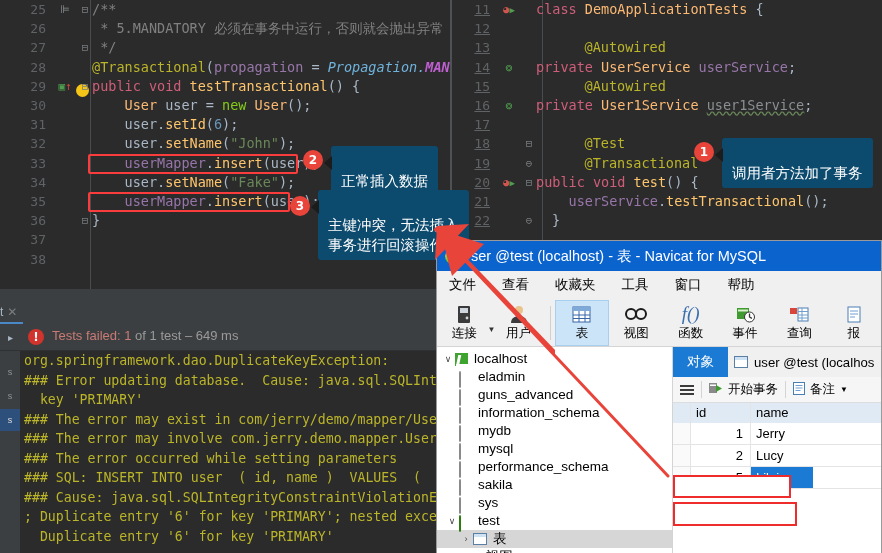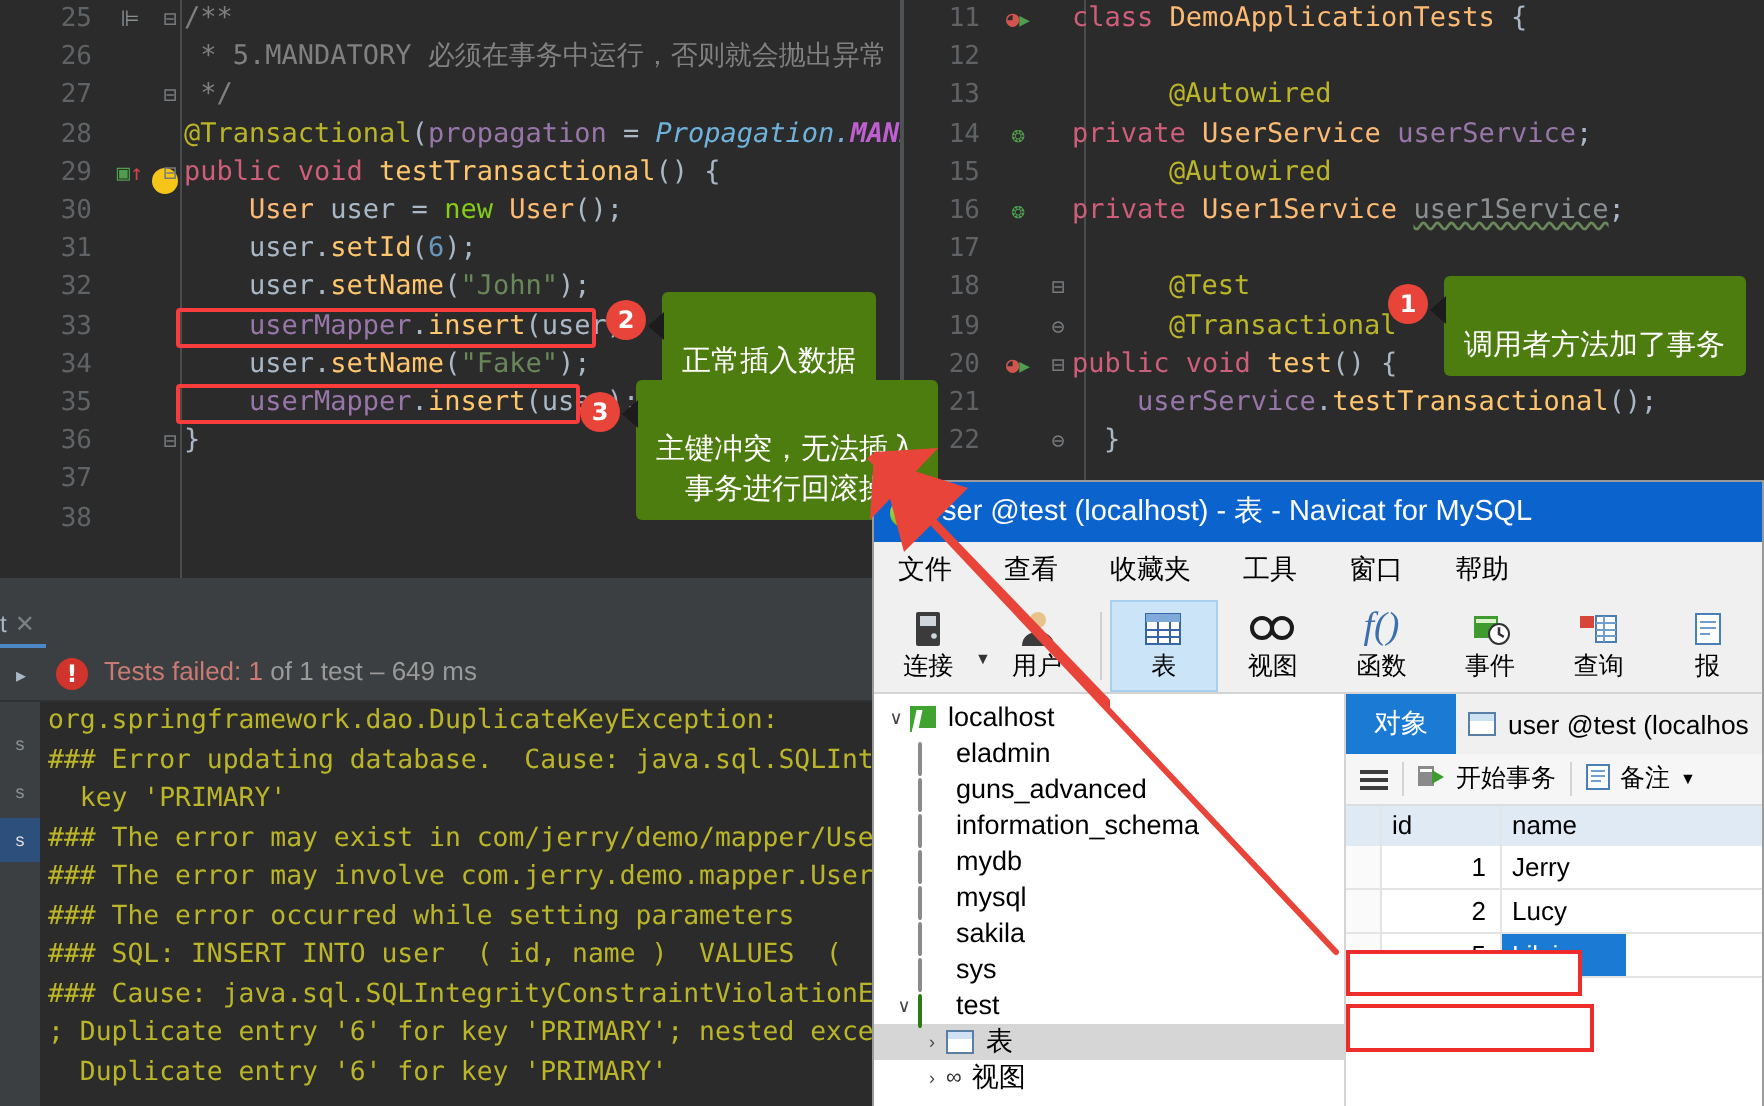--- a/index.html
+++ b/index.html
@@ -30,21 +30,21 @@
   .code-row {
     position: relative; height: 19.2px; line-height: 19.2px;
     white-space: pre; font-family: "DejaVu Sans Mono", monospace;
     font-size: 13.5px;
   }
   .gutter {
     display:inline-block; width: 52px; text-align: right;
     color:#606366; padding-right: 6px; font-size:13px;
     font-family:"DejaVu Sans Mono", monospace; vertical-align: top;
   }
-  .gutter-r { width: 44px; }
+  .gutter-r { width: 44px; text-decoration: underline; }
   .gmark {
     display:inline-block; width:26px; text-align:center; vertical-align: top;
     font-size: 11px; position: relative;
   }
   .fold {
     display:inline-block; width:14px; text-align:center; color:#777b7e;
     vertical-align: top; font-size:11px;
   }
   .code-text { display:inline-block; vertical-align: top; }
 
@@ -75,25 +75,24 @@
   }
 
   
   .redbox {
     position:absolute; border:2px solid #fa3c3c; border-radius:2px;
     pointer-events:none;
   }
 
   
   .callout {
-    position:absolute; background:#4d7c0f; color:#fff;
+    position:absolute; background:#0c4a6e; color:#fff;
     font-family:"DejaVu Sans", sans-serif; font-size:14.5px;
     padding:5px 10px; border-radius:3px; line-height:20px;
     white-space:pre-line;
-    text-align:right;
   }
   .callout:before {
     content:""; position:absolute; left:-7px; top:10px;
     border-top:7px solid transparent; border-bottom:7px solid transparent;
     border-right:8px solid #1c1c1c;
   }
   .badge {
     position:absolute; width:20px;height:20px;border-radius:50%;
     background:#e8443a; color:#fff; font-size:12px;
     font-family:"DejaVu Sans", sans-serif;
@@ -520,20 +519,24 @@
         <div class="tr" style="padding-left:22px">
           <span class="db-ico"><span class="cyl"></span></span>
           <span>mydb</span>
         </div>
         <div class="tr" style="padding-left:22px">
           <span class="db-ico"><span class="cyl"></span></span>
           <span>mysql</span>
         </div>
         <div class="tr" style="padding-left:22px">
           <span class="db-ico"><span class="cyl"></span></span>
+          <span>performance_schema</span>
+        </div>
+        <div class="tr" style="padding-left:22px">
+          <span class="db-ico"><span class="cyl"></span></span>
           <span>sakila</span>
         </div>
         <div class="tr" style="padding-left:22px">
           <span class="db-ico"><span class="cyl"></span></span>
           <span>sys</span>
         </div>
         <div class="tr" style="padding-left:8px">
           <span class="tw">∨</span>
           <span class="db-ico"><span class="cyl green"></span></span>
           <span>test</span>

